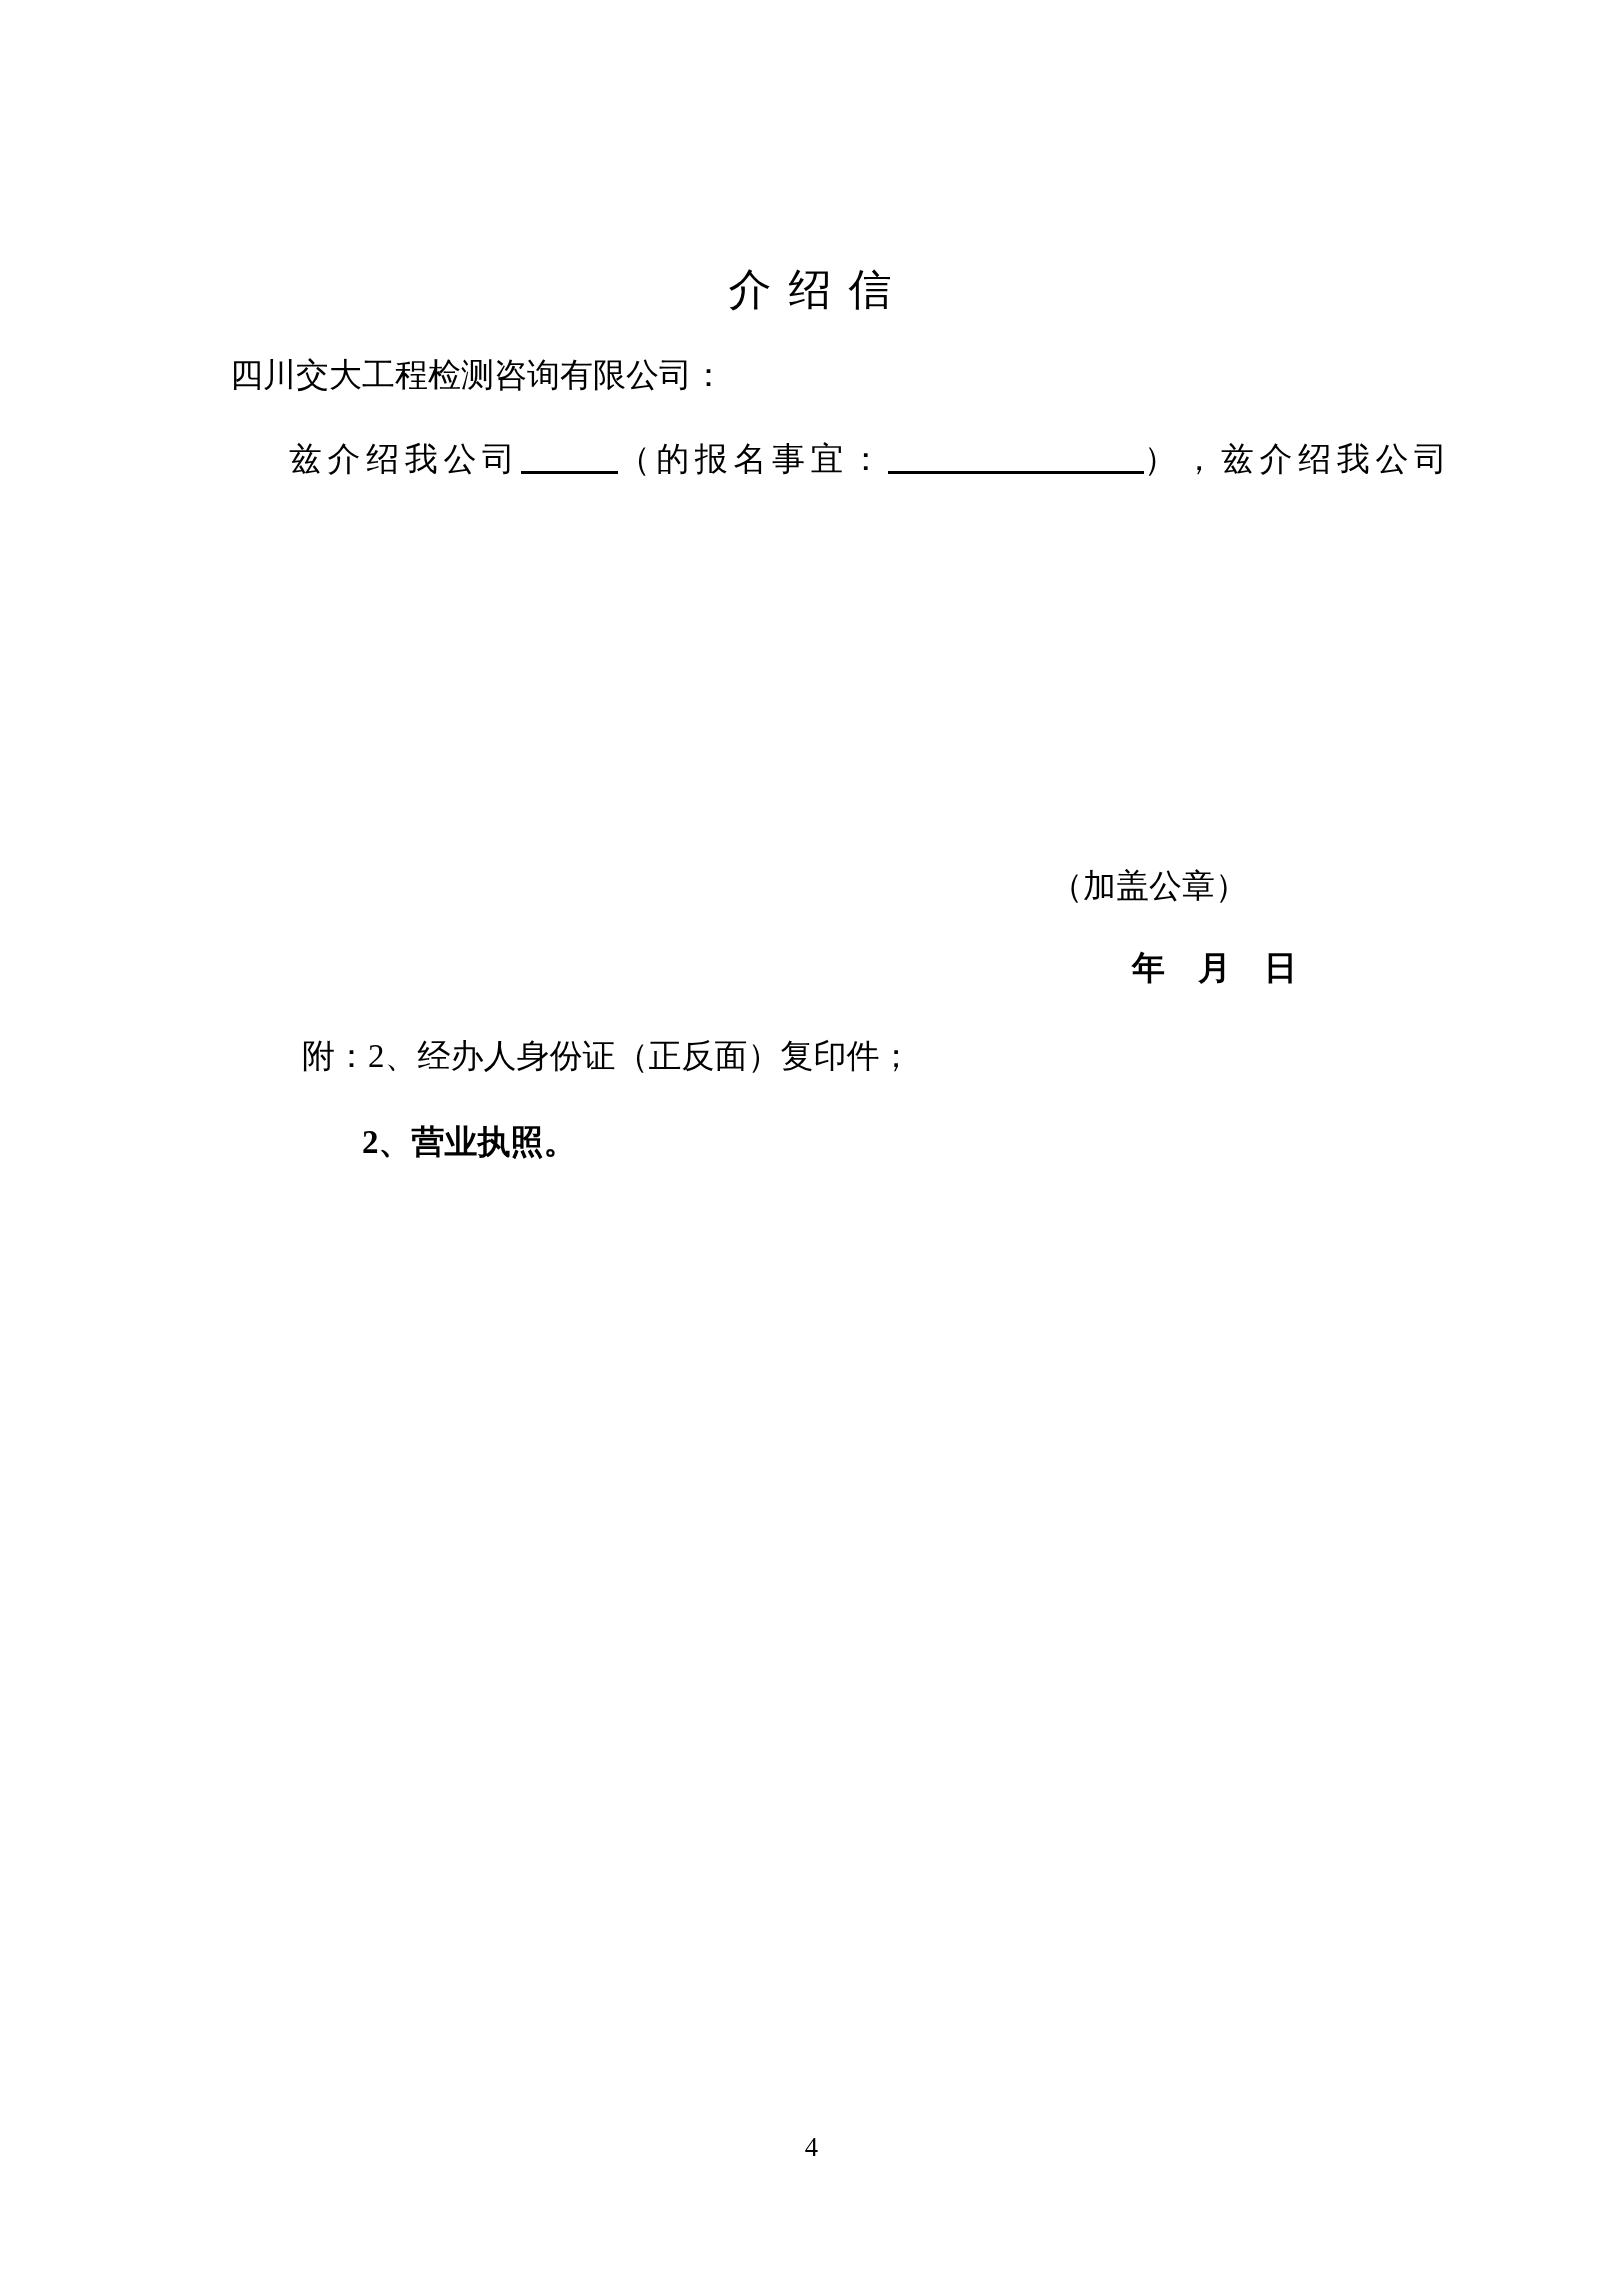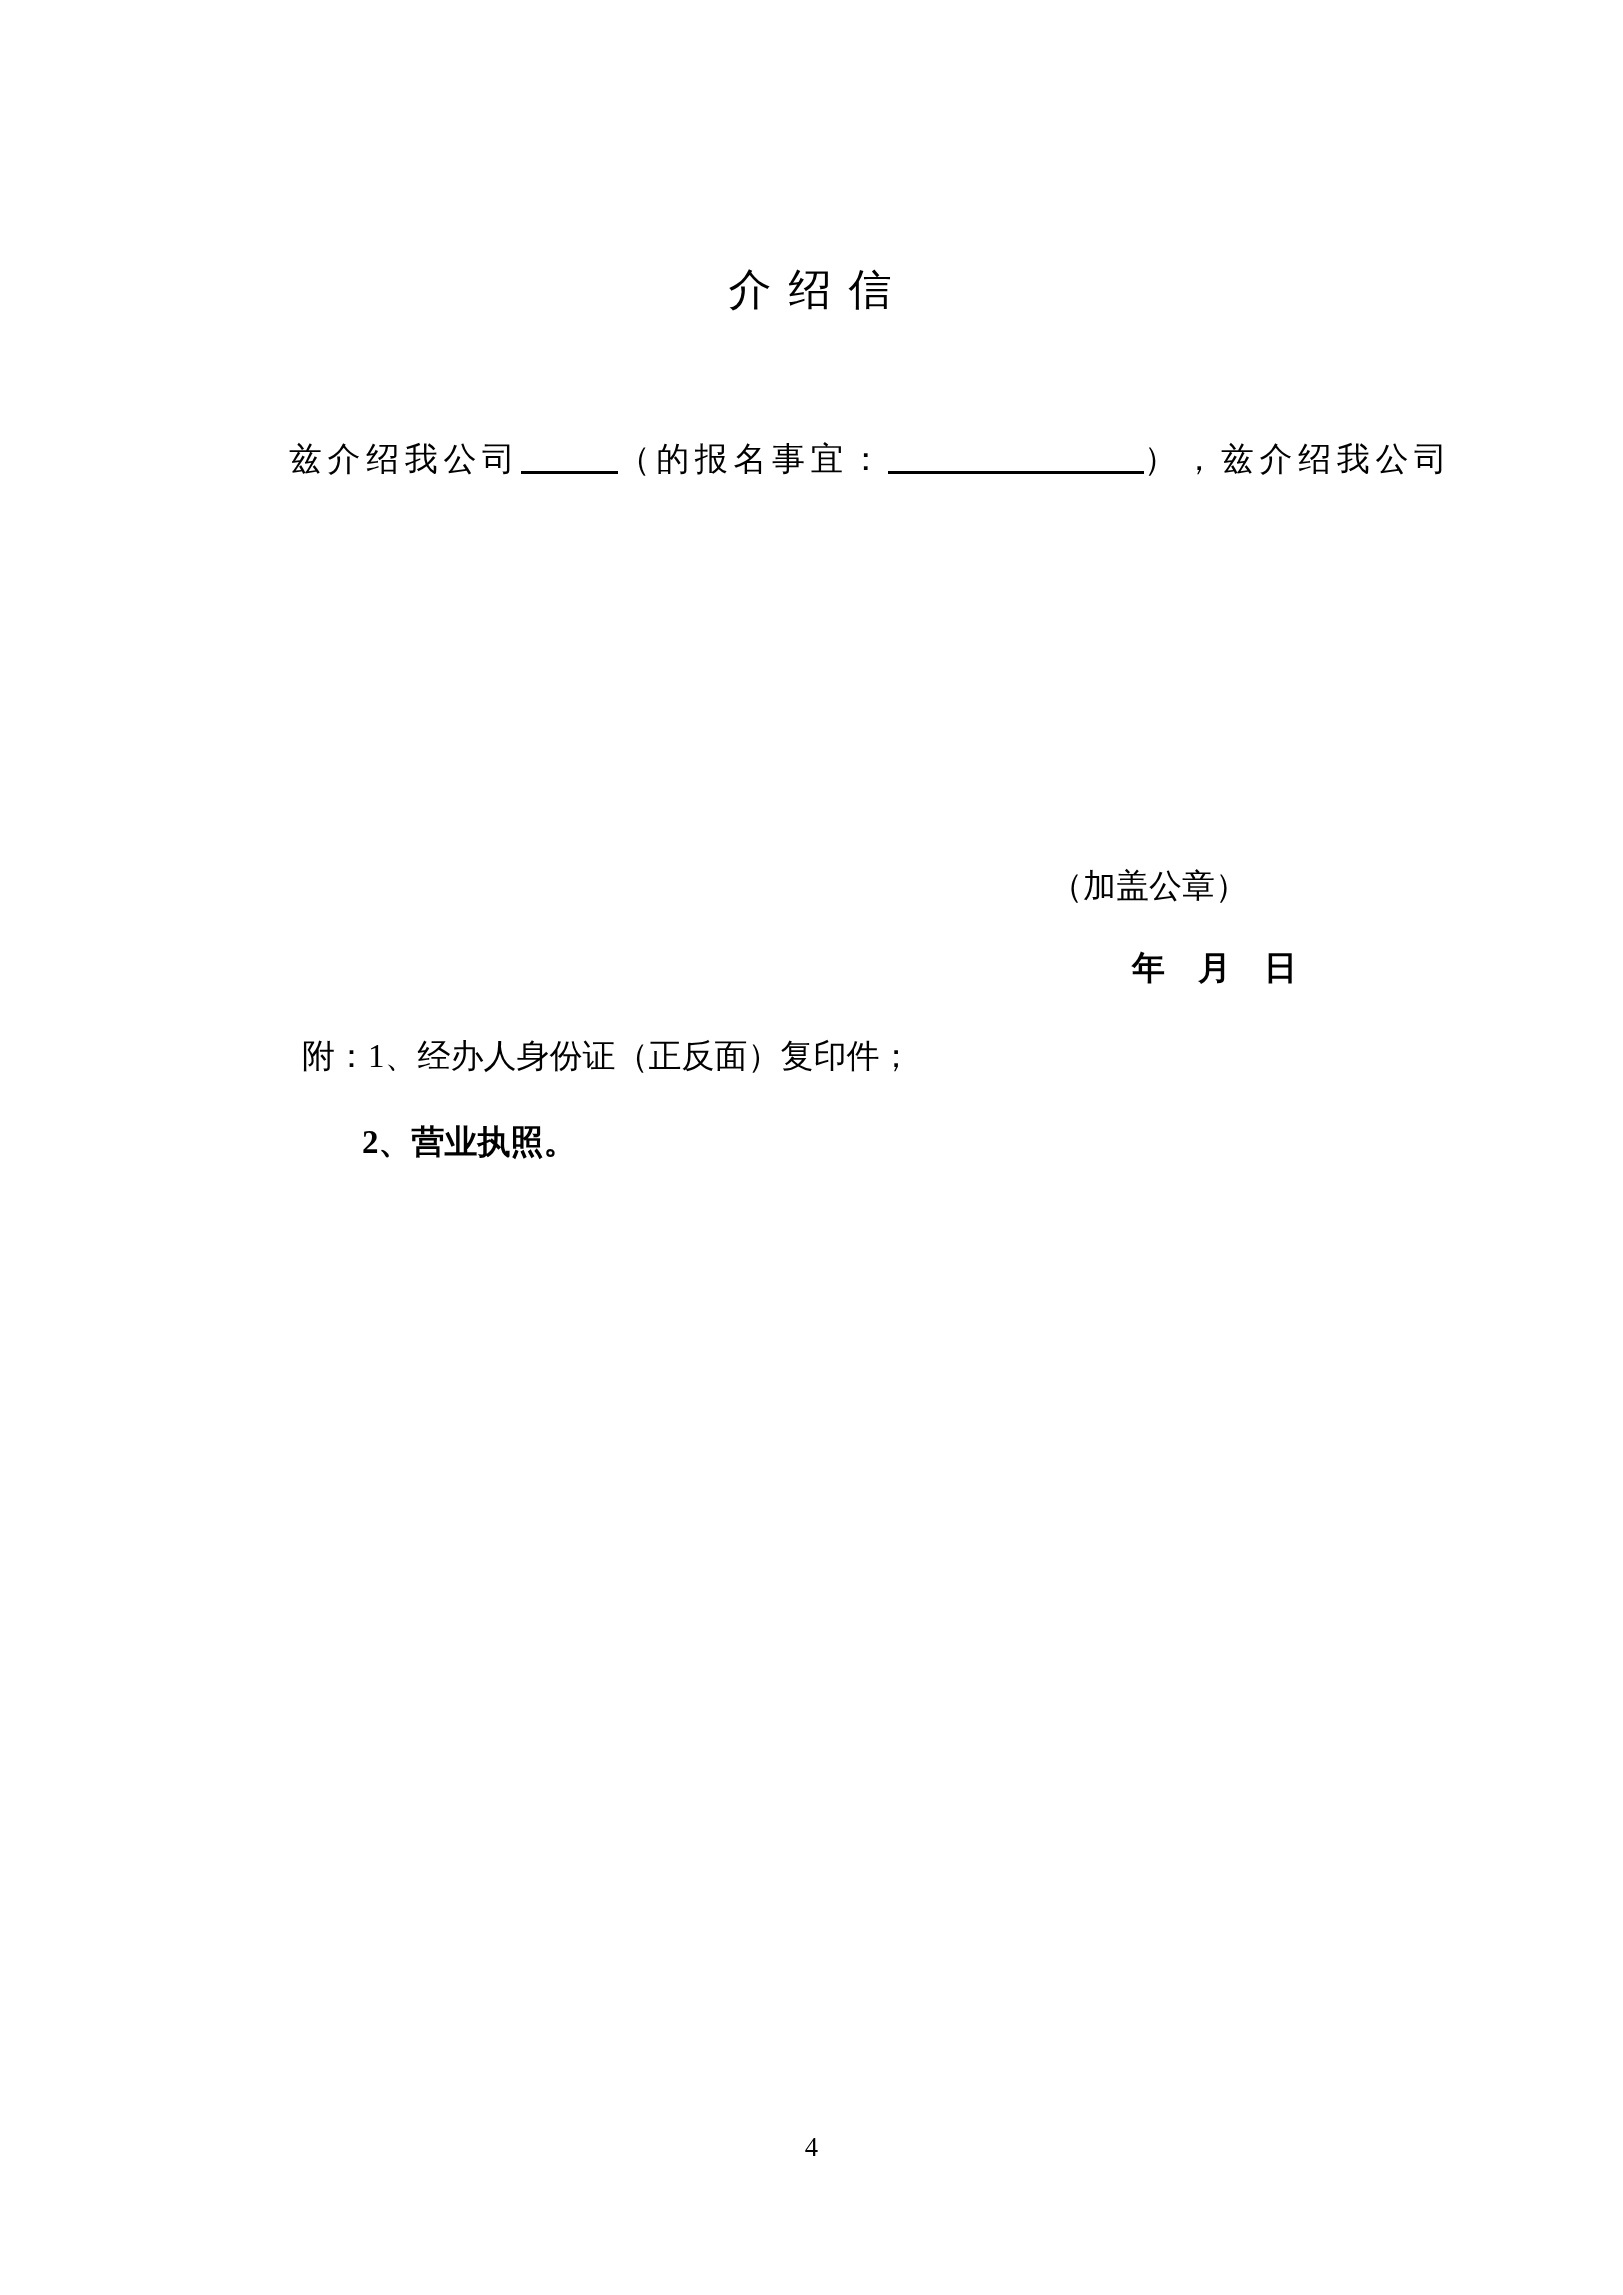--- a/index.html
+++ b/index.html
@@ -58,20 +58,21 @@
     height: 2px;
     border-bottom: 3.6px solid var(--ink);
     vertical-align: -4.1px;
   }
 </style>
 </head>
 <body>
 
 <div class="page">
   <div class="line title">介 绍 信</div>
+  <div class="line salutation">四川交大工程检测咨询有限公司：</div>
   <div class="line para1"><span>兹介绍我公司</span><span class="blank" style="width: 97px;"></span><span>（的报名事宜：</span><span class="blank" style="width: 256px;"></span><span>），兹介绍我公司</span></div>
   <div class="line seal">（加盖公章）</div>
   <div class="line date">年　月　日</div>
-  <div class="line attach1">附：1、经办人身份证（正反面）复印件；</div>
+  <div class="line attach1">附：2、经办人身份证（正反面）复印件；</div>
   <div class="line attach2">2、营业执照。</div>
   <div class="line footer">4</div>
 </div>
 
 
 </body></html>

